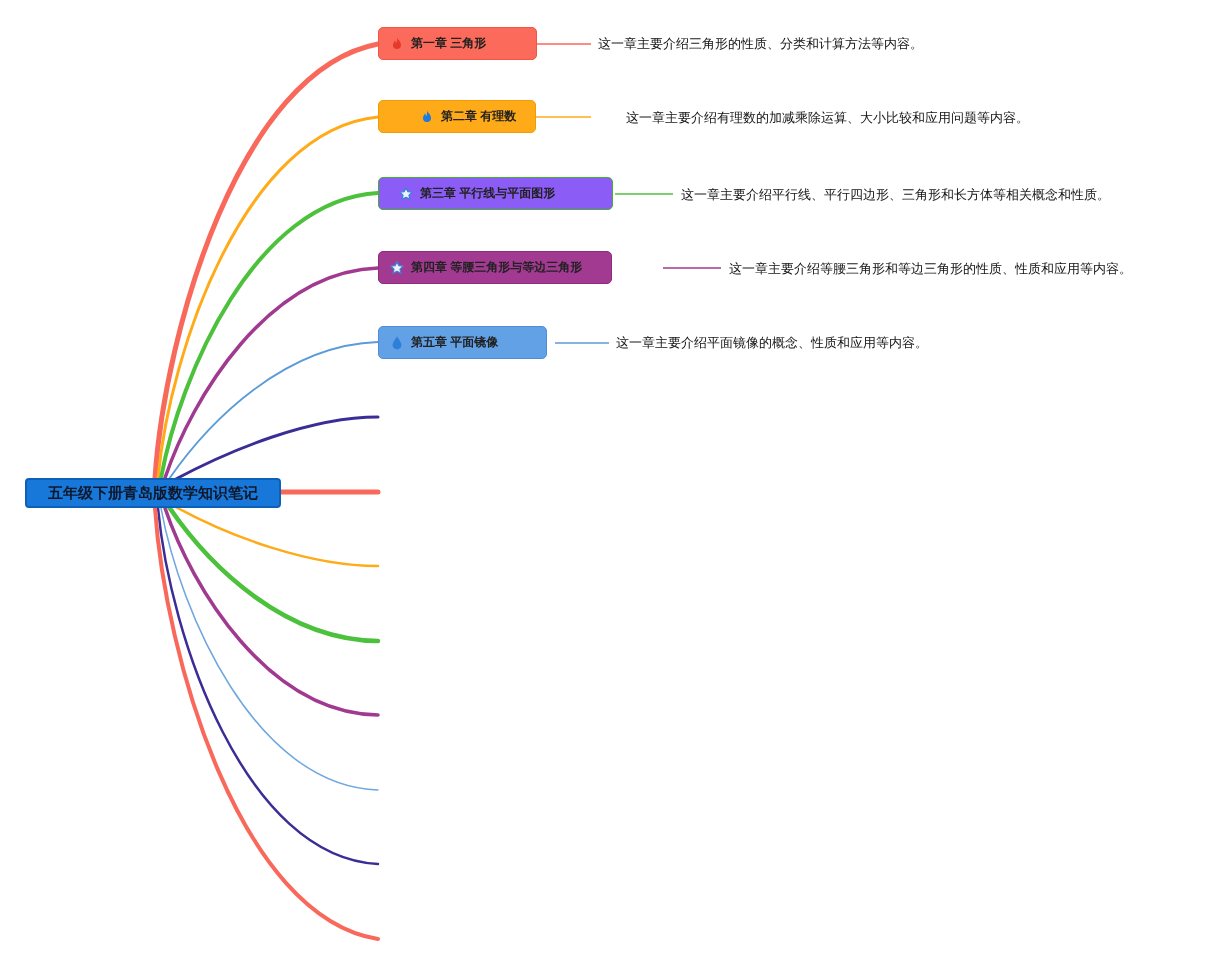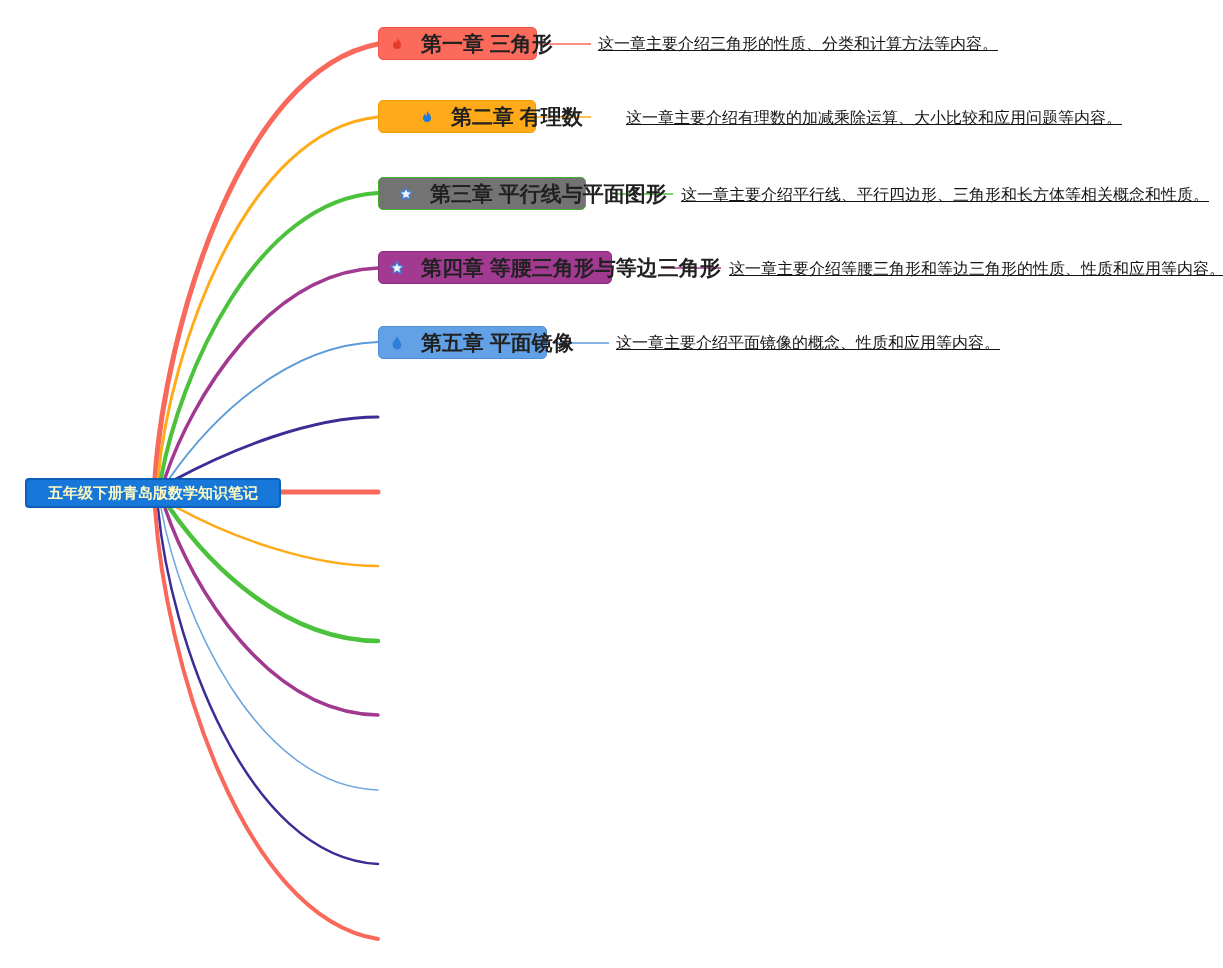--- a/index.html
+++ b/index.html
@@ -5,41 +5,41 @@
   html, body { margin:0; padding:0; background:#ffffff; }
   body { font-family:"Liberation Sans", "DejaVu Sans", sans-serif; }
   .canvas {
     position:relative; width:1223px; height:968px; background:#ffffff; overflow:hidden;
   }
   svg.links { position:absolute; left:0; top:0; width:1223px; height:968px; pointer-events:none; }
 
   .center-node {
     position:absolute; left:25px; top:478px; width:256px; height:30px;
     box-sizing:border-box; background:#1778D9; border:2px solid #0E5FB8; border-radius:4px;
-    color:#fef9c3; font-size:15px; font-weight:bold;
+    color:#0f172a; font-size:15px; font-weight:bold;
     display:flex; align-items:center; justify-content:center; white-space:nowrap;
     cursor:pointer; z-index:2;
   }
 
   .chapter {
     position:absolute; left:378px; height:33px; box-sizing:border-box;
-    display:flex; align-items:center; gap:16px; padding:0 10px;
-    border-radius:5px; font-size:21px; font-weight:bold; color:#212121;
+    display:flex; align-items:center; gap:6px; padding:0 10px;
+    border-radius:5px; font-size:12px; font-weight:bold; color:#212121;
     white-space:nowrap; cursor:pointer; z-index:2;
   }
   .chapter .icon { display:flex; width:16px; height:16px; flex:0 0 auto; }
   .ch1 { top:27px;  width:159px; background:#FB6A5A; border:1px solid #EE5748; }
   .ch2 { top:100px; width:158px; background:#FFAB19; border:1px solid #F29C04;padding-left:40px; }
-  .ch3 { top:177px; width:208px; background:#737373; border:1px solid #43B12E;padding-left:19px; }
+  .ch3 { top:177px; width:235px; background:#8b5cf6; border:1px solid #43B12E;padding-left:19px; }
   .ch4 { top:251px; width:234px; background:#A23A92; border:1px solid #8E2C7F; }
   .ch5 { top:326px; width:169px; background:#63A1E6; border:1px solid #4E8ED8; }
 
   .desc {
-    position:absolute; font-size:16px; color:#141414; white-space:nowrap;
-    line-height:18px; cursor:pointer; z-index:2;text-decoration:underline;
+    position:absolute; font-size:13px; color:#141414; white-space:nowrap;
+    line-height:18px; cursor:pointer; z-index:2;
   }
   .d1 { left:598px; top:35px; }
   .d2 { left:626px; top:109px; }
   .d3 { left:681px; top:186px; }
   .d4 { left:729px; top:260px; }
   .d5 { left:616px; top:334px; }
 </style>
 </head>
 <body>
 

